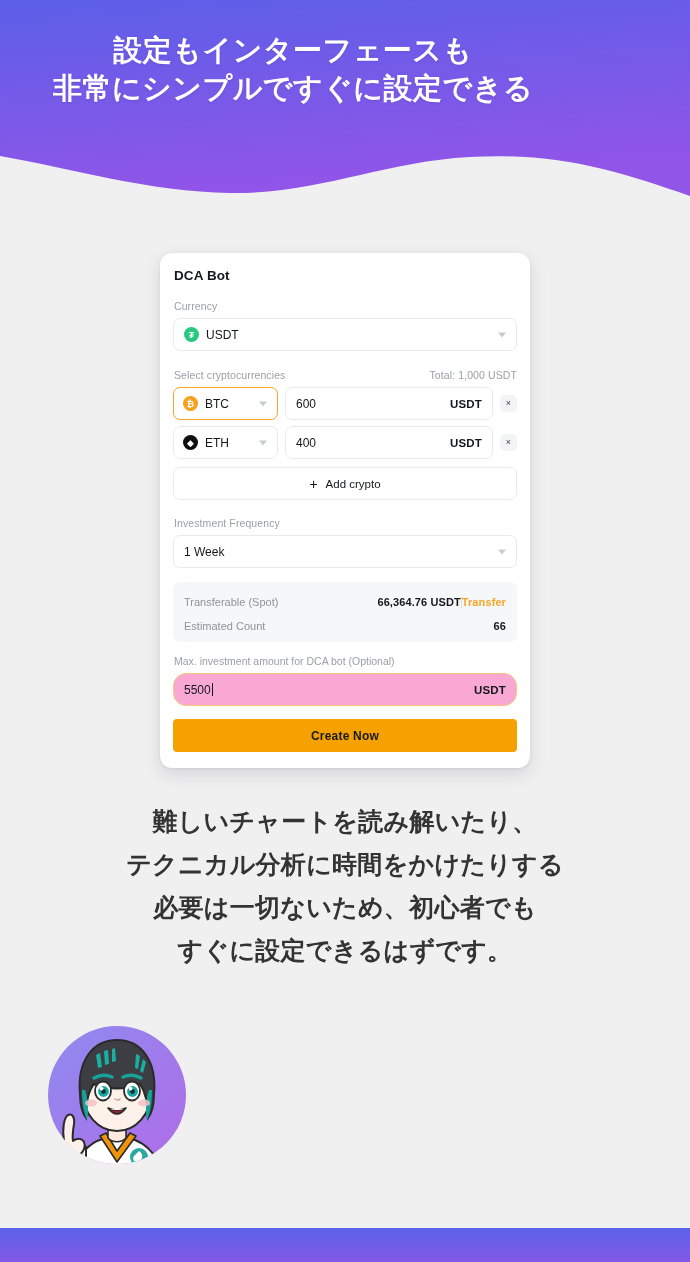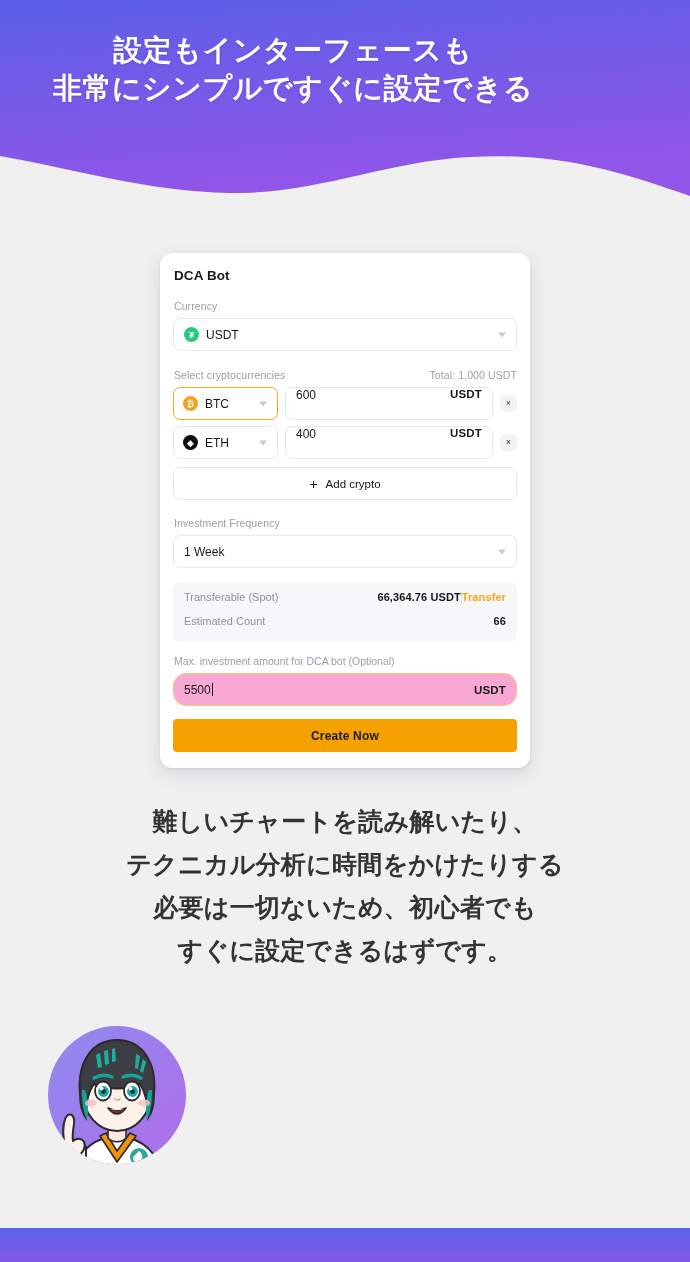--- a/index.html
+++ b/index.html
@@ -88,21 +88,21 @@
   .crypto-row:first-of-type { margin-top:0; }
   .crypto-sel {
     position:relative; width:105px; height:33px;
     border:1px solid #e8eaed; border-radius:7px; background:#fff;
     display:flex; align-items:center; padding:0 9px;
   }
   .crypto-sel.focused { border-color:#f5a623; }
   .amount-box {
     flex:1; height:33px;
     border:1px solid #e8eaed; border-radius:7px; background:#fff;
-    display:flex; align-items:flex-start; justify-content:space-between;
+    display:flex; align-items:center; justify-content:space-between;
     padding:0 10px;
   }
   .amount-val { font-size:12px; color:#15171b; }
   .amount-unit { font-size:11.5px; color:#15171b; font-weight:bold; letter-spacing:.2px; }
   .remove-btn {
     width:17px; height:17px; border-radius:5px; background:#f3f4f6;
     display:flex; align-items:center; justify-content:center;
     font-size:9px; color:#3a3f47; flex:0 0 auto; line-height:1;
     border:none;
     font-family:"Liberation Sans", sans-serif;
@@ -116,21 +116,21 @@
     cursor:pointer;
   }
   .add-crypto .plus { font-size:14px; font-weight:400; line-height:1; }
 
   
   .info-panel {
     margin-top:14px; background:#f6f7f9; border-radius:7px;
     padding:9px 11px 10px 11px;
   }
   .info-line {
-    display:flex; align-items:flex-start; justify-content:space-between;
+    display:flex; align-items:flex-end; justify-content:space-between;
     height:17px;
   }
   .info-line + .info-line { margin-top:7px; }
   .info-key { font-size:11px; color:#8d939b; }
   .info-right { display:flex; align-items:center; }
   .info-val { font-size:11px; color:#15171b; font-weight:bold; letter-spacing:.1px; }
   .vdiv { width:1px; height:11px; background:#d8dbe0; }
   .info-link { font-size:11px; color:#f5a623; font-weight:bold; letter-spacing:.1px; }
 
   .max-label { font-size:10.5px; color:#9aa0a8; margin:13px 0 6px 1px; }

